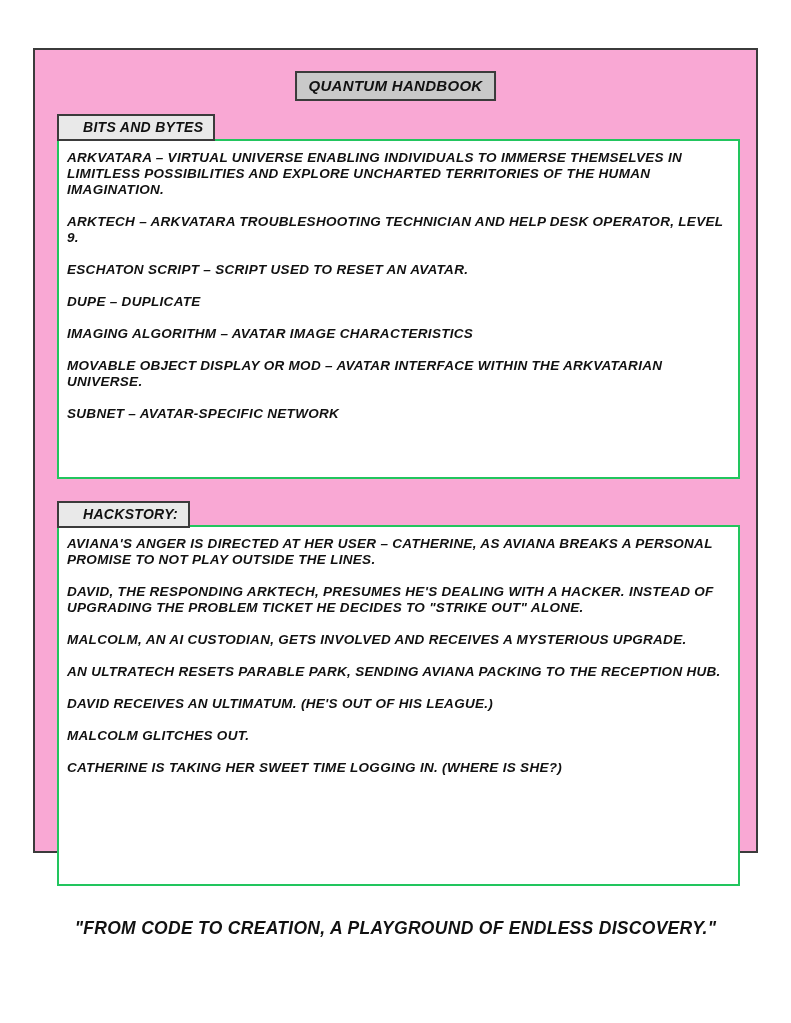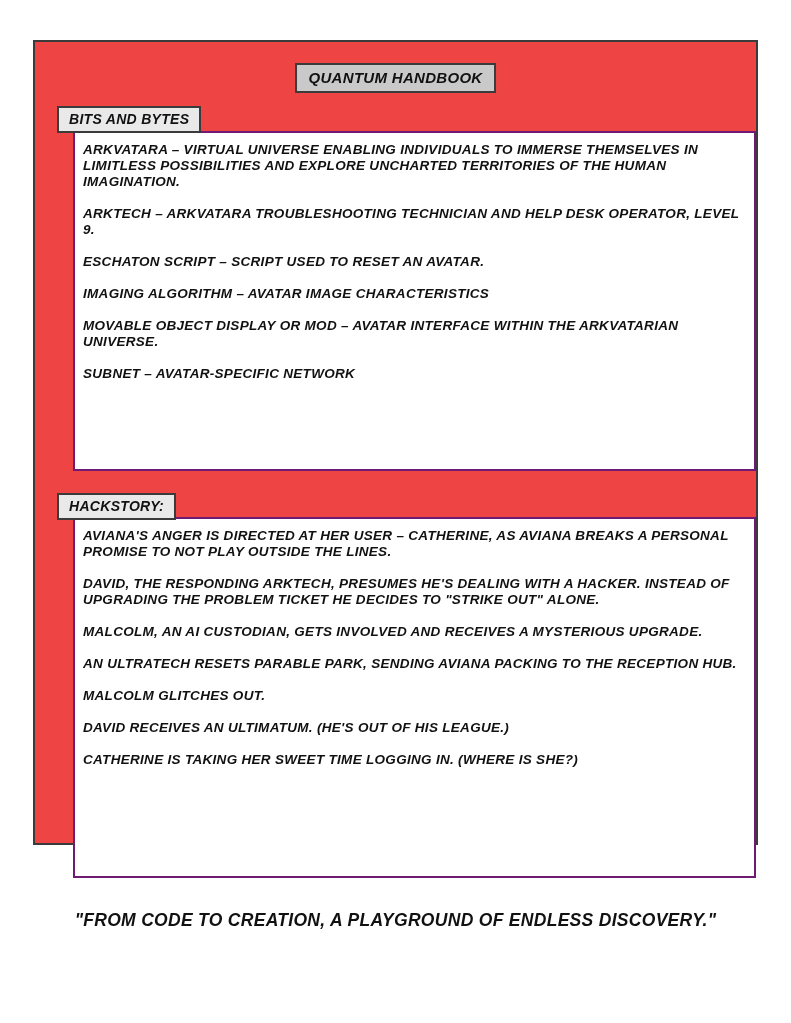--- a/index.html
+++ b/index.html
@@ -3,24 +3,24 @@
 <meta charset="utf-8">
 <style>
   * { margin: 0; padding: 0; box-sizing: border-box; }
   html, body {
     width: 791px; height: 1023px;
     background: #ffffff;
     font-family: "Liberation Sans", sans-serif;
   }
   .page {
     position: absolute;
-    left: 33px; top: 40px;
+    left: 33px; top: 48px;
     width: 725px; height: 805px;
     border: 2px solid #3b3b3b;
-    background: #ef4444;
+    background: #f9a8d4;
   }
   .comic {
     font-style: italic;
     font-weight: bold;
     color: #111111;
     letter-spacing: 0.3px;
   }
   .title-box {
     position: absolute;
     top: 21px; left: 50%;
@@ -29,36 +29,35 @@
     border: 2px solid #3b3b3b;
     padding: 4px 12px 5px 12px;
     font-size: 15px;
     white-space: nowrap;
   }
   .tab {
     position: absolute;
     left: 22px;
     background: #e9e9e9;
     border: 2px solid #3b3b3b;
-    padding: 3px 10px 4px 10px;
+    padding: 3px 10px 4px 24px;
     font-size: 14px;
     white-space: nowrap;
     z-index: 2;
   }
   .tab-bits { top: 64px; }
   .tab-hack { top: 451px; text-align: center; }
   .content-box {
     position: absolute;
     left: 22px;
     width: 683px;
-    border: 2px solid #701a75;
+    border: 2px solid #22c55e;
     background: #ffffff;
     padding: 9px 10px 6px 8px;
     z-index: 1;
-    margin-left: 16px;
   }
   .box-bits { top: 89px; height: 340px; }
   .box-hack { top: 475px; height: 361px; }
   .content-box p {
     font-size: 13.5px;
     line-height: 16px;
     margin-bottom: 16px;
   }
   .quote {
     position: absolute;
@@ -74,32 +73,33 @@
 <div class="page">
 
   <div class="title-box comic">QUANTUM HANDBOOK</div>
 
   <div class="tab tab-bits comic">BITS AND BYTES</div>
 
   <div class="content-box box-bits comic">
     <p>ARKVATARA – VIRTUAL UNIVERSE ENABLING INDIVIDUALS TO IMMERSE THEMSELVES IN LIMITLESS POSSIBILITIES AND EXPLORE UNCHARTED TERRITORIES OF THE HUMAN IMAGINATION.</p>
     <p>ARKTECH – ARKVATARA TROUBLESHOOTING TECHNICIAN AND HELP DESK OPERATOR, LEVEL 9.</p>
     <p>ESCHATON SCRIPT – SCRIPT USED TO RESET AN AVATAR.</p>
+    <p>DUPE – DUPLICATE</p>
     <p>IMAGING ALGORITHM – AVATAR IMAGE CHARACTERISTICS</p>
     <p>MOVABLE OBJECT DISPLAY OR MOD – AVATAR INTERFACE WITHIN THE ARKVATARIAN UNIVERSE.</p>
     <p>SUBNET – AVATAR-SPECIFIC NETWORK</p>
   </div>
 
   <div class="tab tab-hack comic">HACKSTORY:</div>
 
   <div class="content-box box-hack comic">
     <p>AVIANA'S ANGER IS DIRECTED AT HER USER – CATHERINE, AS AVIANA BREAKS A PERSONAL PROMISE TO NOT PLAY OUTSIDE THE LINES.</p>
     <p>DAVID, THE RESPONDING ARKTECH, PRESUMES HE'S DEALING WITH A HACKER. INSTEAD OF UPGRADING THE PROBLEM TICKET HE DECIDES TO "STRIKE OUT" ALONE.</p>
     <p>MALCOLM, AN AI CUSTODIAN, GETS INVOLVED AND RECEIVES A MYSTERIOUS UPGRADE.</p>
     <p>AN ULTRATECH RESETS PARABLE PARK, SENDING AVIANA PACKING TO THE RECEPTION HUB.</p>
+    <p>DAVID RECEIVES AN ULTIMATUM. (HE'S OUT OF HIS LEAGUE.)</p>
     <p>MALCOLM GLITCHES OUT.</p>
-    <p>DAVID RECEIVES AN ULTIMATUM. (HE'S OUT OF HIS LEAGUE.)</p>
     <p>CATHERINE IS TAKING HER SWEET TIME LOGGING IN. (WHERE IS SHE?)</p>
   </div>
 
   <div class="quote comic">"FROM CODE TO CREATION, A PLAYGROUND OF ENDLESS DISCOVERY."</div>
 
 </div>
 
 </body></html>

